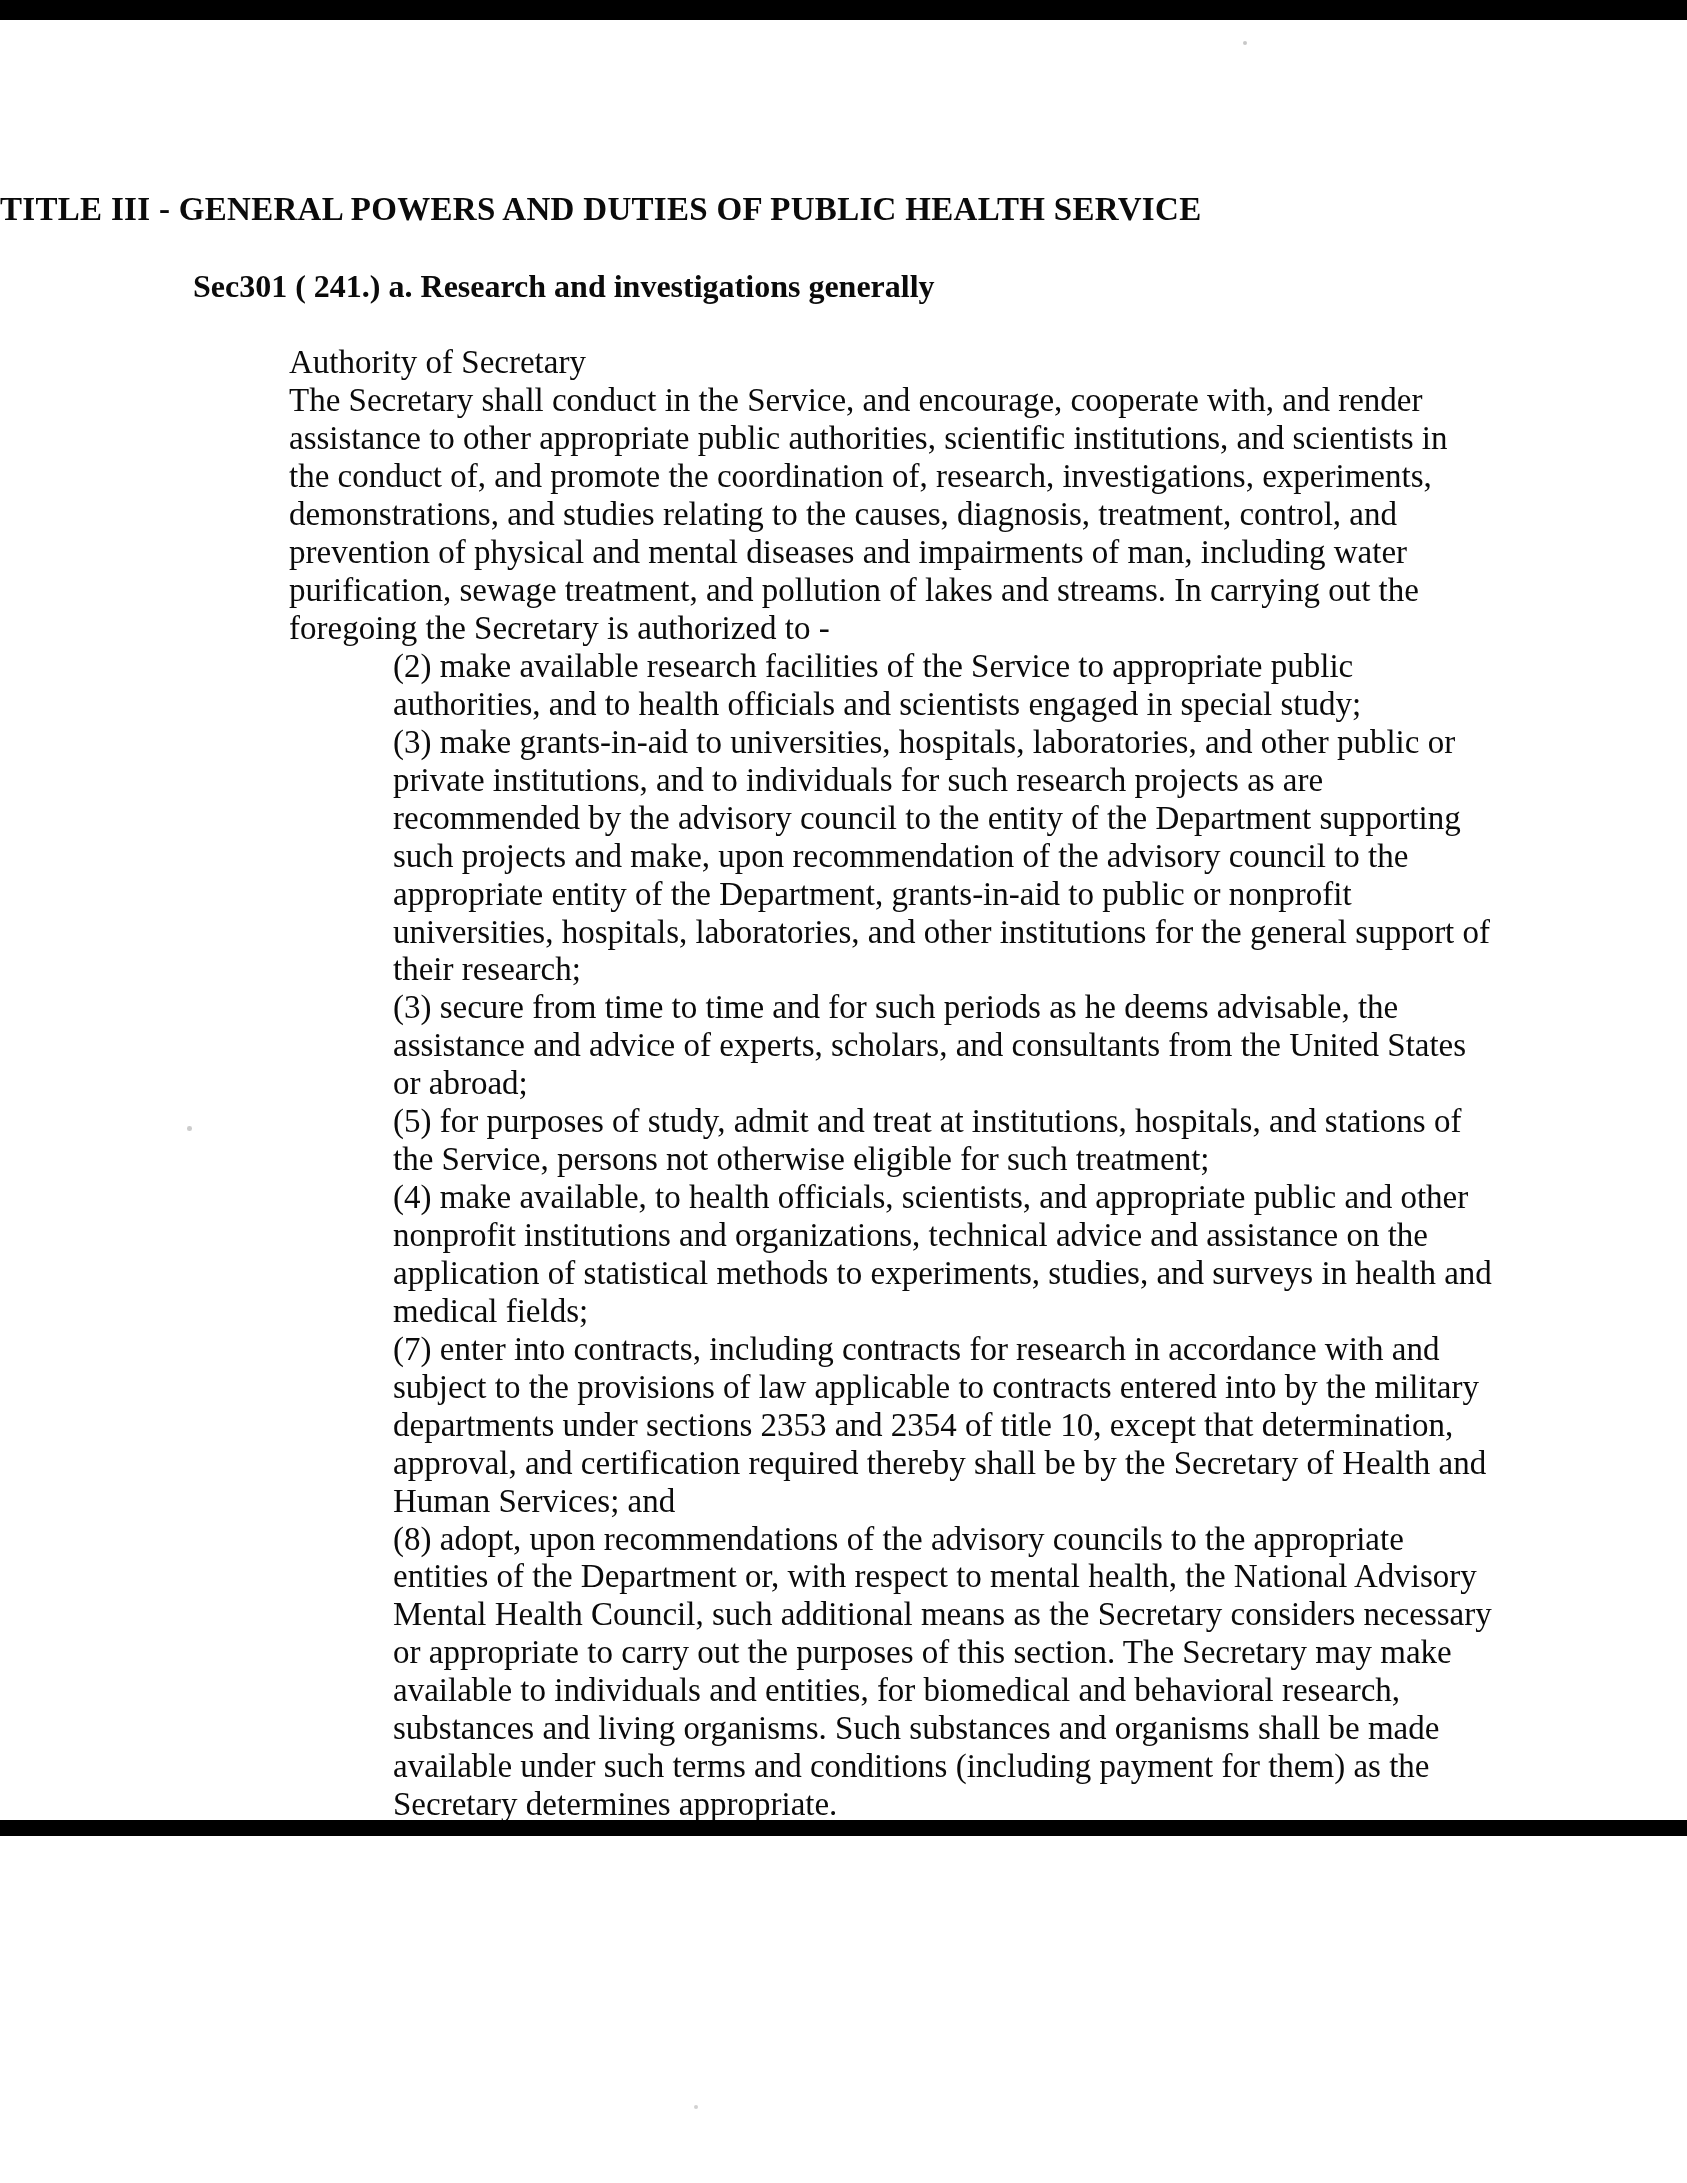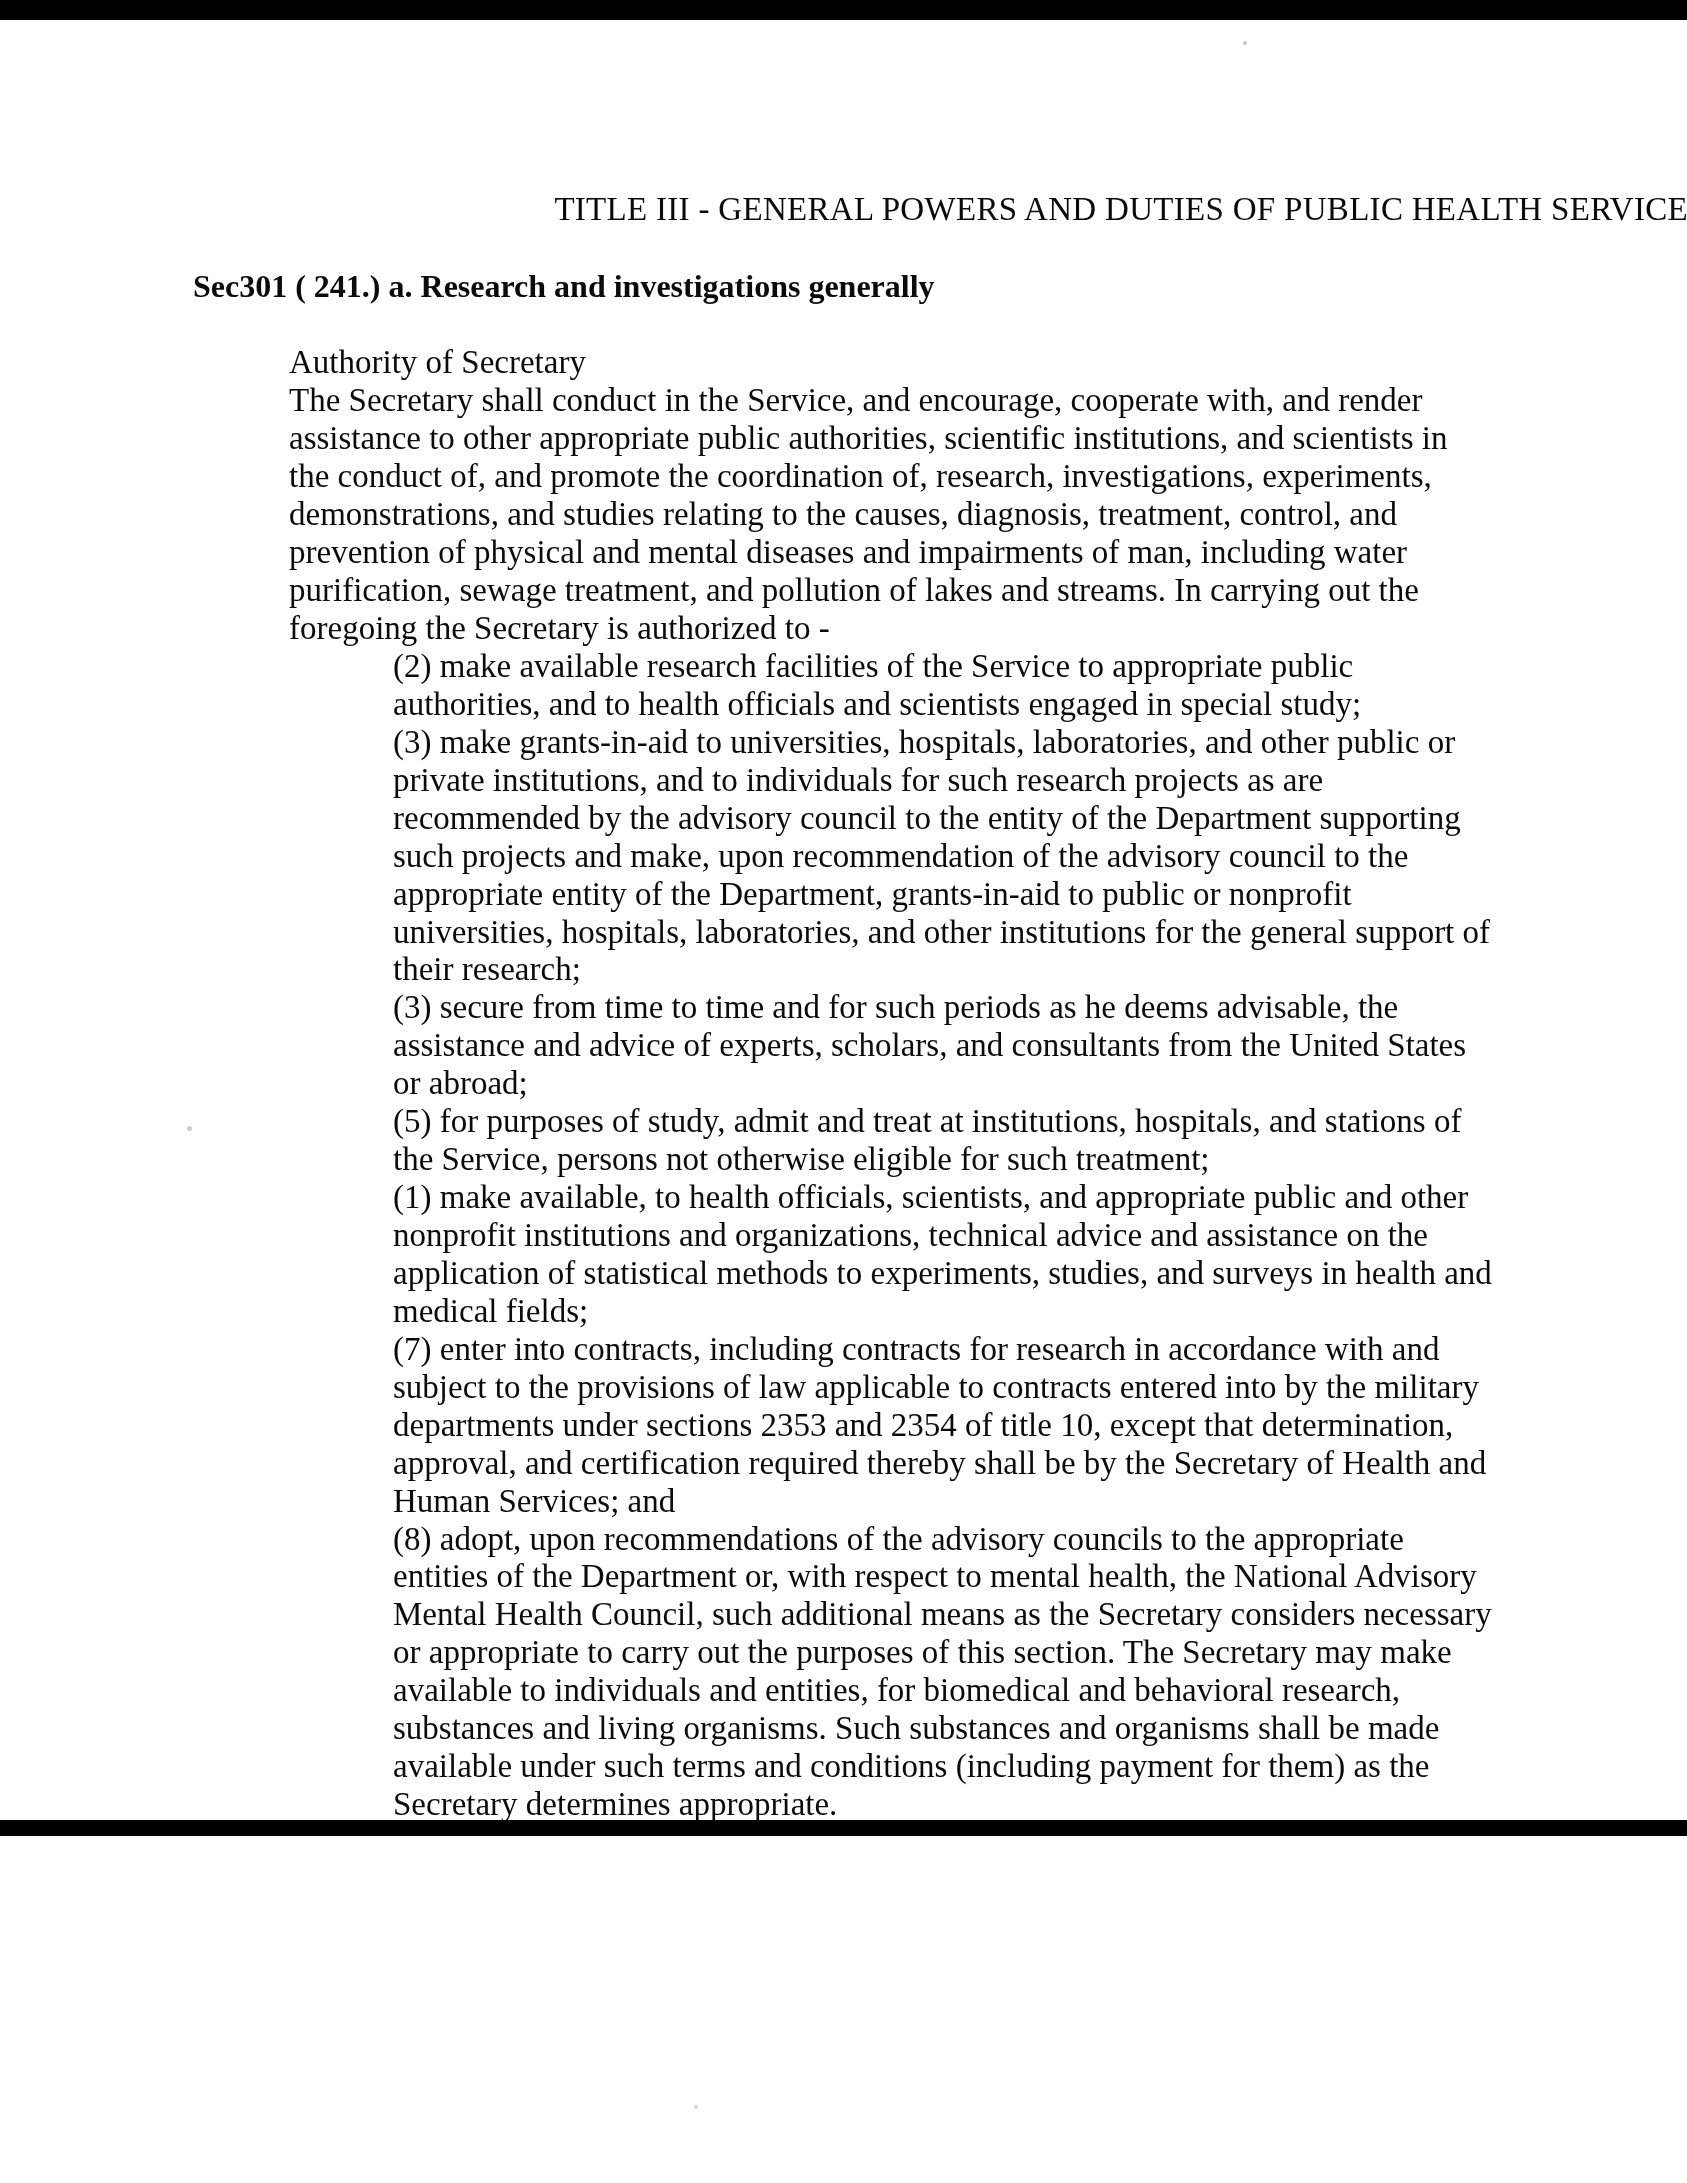--- a/index.html
+++ b/index.html
@@ -28,22 +28,22 @@
     position: absolute;
     top: 0;
     left: 0;
     right: 0;
   }
 
   .title {
     margin: 0;
     padding-top: 191px;
     font-size: 33px;
-    font-weight: normal;
-    text-align: right;
+    font-weight: bold;
+    text-align: left;
     letter-spacing: 0.3px;
     line-height: 1.1;
   }
 
   .section-heading {
     margin: 42px 199px 0 193px;
     font-size: 32px;
     font-weight: bold;
     line-height: 1.1;
   }
@@ -87,21 +87,21 @@
 
     <p class="subheading">Authority of Secretary</p>
 
     <p class="intro">The Secretary shall conduct in the Service, and encourage, cooperate with, and render assistance to other appropriate public authorities, scientific institutions, and scientists in the conduct of, and promote the coordination of, research, investigations, experiments, demonstrations, and studies relating to the causes, diagnosis, treatment, control, and prevention of physical and mental diseases and impairments of man, including water purification, sewage treatment, and pollution of lakes and streams. In carrying out the foregoing the Secretary is authorized to -</p>
 
     <div class="items">
       <p class="item">(2) make available research facilities of the Service to appropriate public authorities, and to health officials and scientists engaged in special study;</p>
       <p class="item">(3) make grants-in-aid to universities, hospitals, laboratories, and other public or private institutions, and to individuals for such research projects as are recommended by the advisory council to the entity of the Department supporting such projects and make, upon recommendation of the advisory council to the appropriate entity of the Department, grants-in-aid to public or nonprofit universities, hospitals, laboratories, and other institutions for the general support of their research;</p>
       <p class="item">(3) secure from time to time and for such periods as he deems advisable, the assistance and advice of experts, scholars, and consultants from the United States or abroad;</p>
       <p class="item">(5) for purposes of study, admit and treat at institutions, hospitals, and stations of the Service, persons not otherwise eligible for such treatment;</p>
-      <p class="item">(1) make available, to health officials, scientists, and appropriate public and other nonprofit institutions and organizations, technical advice and assistance on the application of statistical methods to experiments, studies, and surveys in health and medical fields;</p>
+      <p class="item">(4) make available, to health officials, scientists, and appropriate public and other nonprofit institutions and organizations, technical advice and assistance on the application of statistical methods to experiments, studies, and surveys in health and medical fields;</p>
       <p class="item">(7) enter into contracts, including contracts for research in accordance with and subject to the provisions of law applicable to contracts entered into by the military departments under sections 2353 and 2354 of title 10, except that determination, approval, and certification required thereby shall be by the Secretary of Health and Human Services; and</p>
       <p class="item">(8) adopt, upon recommendations of the advisory councils to the appropriate entities of the Department or, with respect to mental health, the National Advisory Mental Health Council, such additional means as the Secretary considers necessary or appropriate to carry out the purposes of this section. The Secretary may make available to individuals and entities, for biomedical and behavioral research, substances and living organisms. Such substances and organisms shall be made available under such terms and conditions (including payment for them) as the Secretary determines appropriate.</p>
     </div>
 
   </div>
 
   <span class="speck s1"></span>
   <span class="speck s2"></span>
   <span class="speck s3"></span>
 

